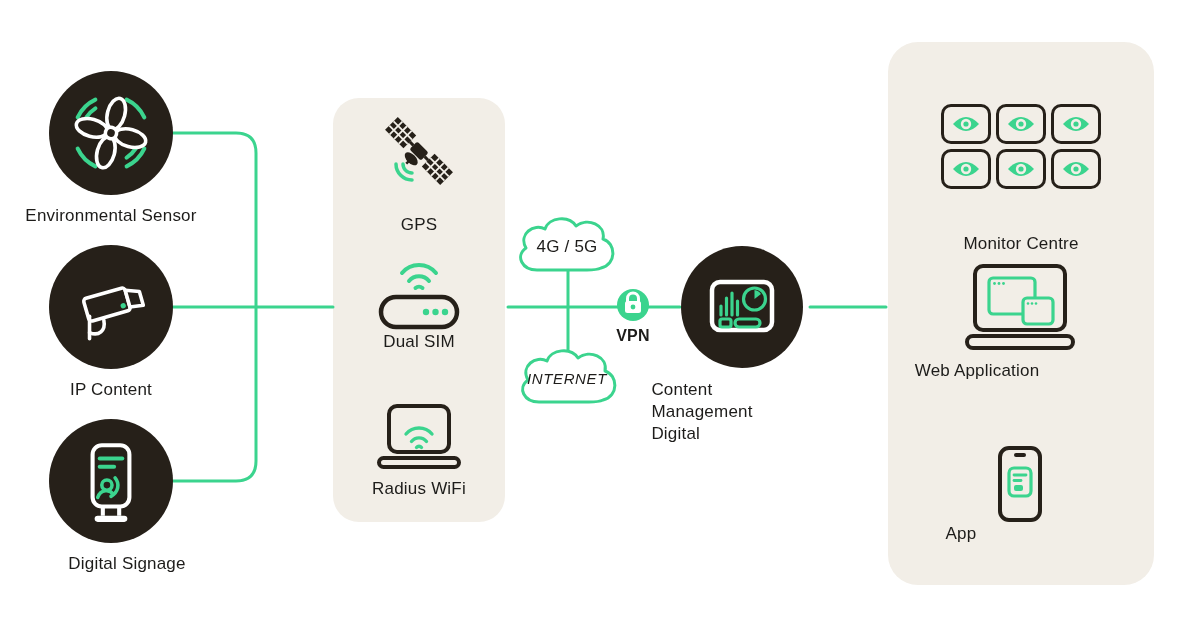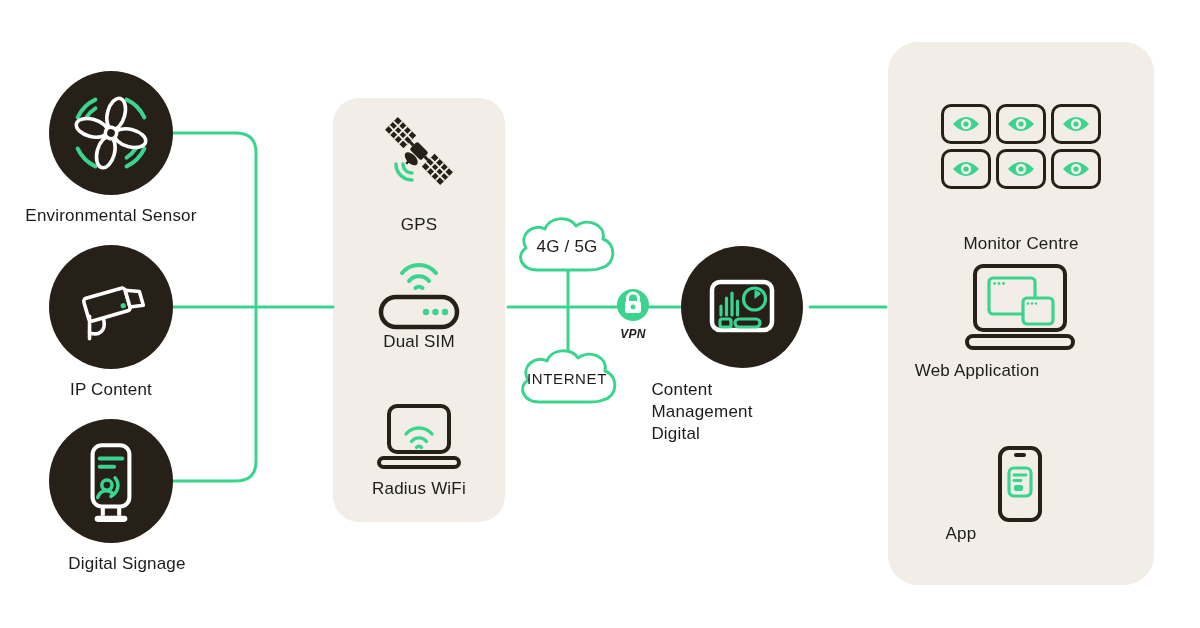--- a/index.html
+++ b/index.html
@@ -17,30 +17,30 @@
     background:#262019; display:flex; align-items:center; justify-content:center;
   }
   #circle-env { left:49px;  top:71px;  }
   #circle-ip  { left:49px;  top:245px; }
   #circle-ds  { left:49px;  top:419px; }
   #circle-cms { left:681px; top:246px; width:122px; height:122px; }
   .label {
     position:absolute; transform:translateX(-50%); white-space:nowrap;
     font-size:17px; font-weight:500; color:#1d1c1a; letter-spacing:0.2px;
   }
-  .label.small { font-size:15px; }
+  .label.small { font-size:15px;font-style:italic; }
   #lbl-env      { left:111px;  top:206px; }
   #lbl-ip       { left:111px;  top:380px; }
   #lbl-ds       { left:111px;  top:554px;margin-left:16px; }
   #lbl-gps      { left:419px;  top:191px;margin-top:24px; }
   #lbl-dualsim  { left:419px;  top:332px; }
   #lbl-radius   { left:419px;  top:479px; }
   #lbl-4g5g     { left:567px;  top:237px; }
   #lbl-internet { left:567px;  top:370px; letter-spacing:0.6px; }
-  #lbl-vpn      { left:633px;  top:327px; font-size:12px; font-weight:700;font-style:italic; }
+  #lbl-vpn      { left:633px;  top:327px; font-size:16px; font-weight:700; }
   #lbl-cms      { left:702px;  top:379px; text-align:left; line-height:22px; }
   #lbl-monitor  { left:1021px; top:186px;margin-top:48px; }
   #lbl-webapp   { left:977px; top:361px;text-align:center; }
   #lbl-app      { left:961px; top:524px; }
   .icon-wrap { position:absolute; }
   #icon-gps    { left:374px; top:106px; }
   #icon-dualsim{ left:369px; top:240px; }
   #icon-radius { left:364px; top:402px; }
   #icon-webapp { left:945px; top:262px; }
   #icon-app    { left:990px; top:446px; }

